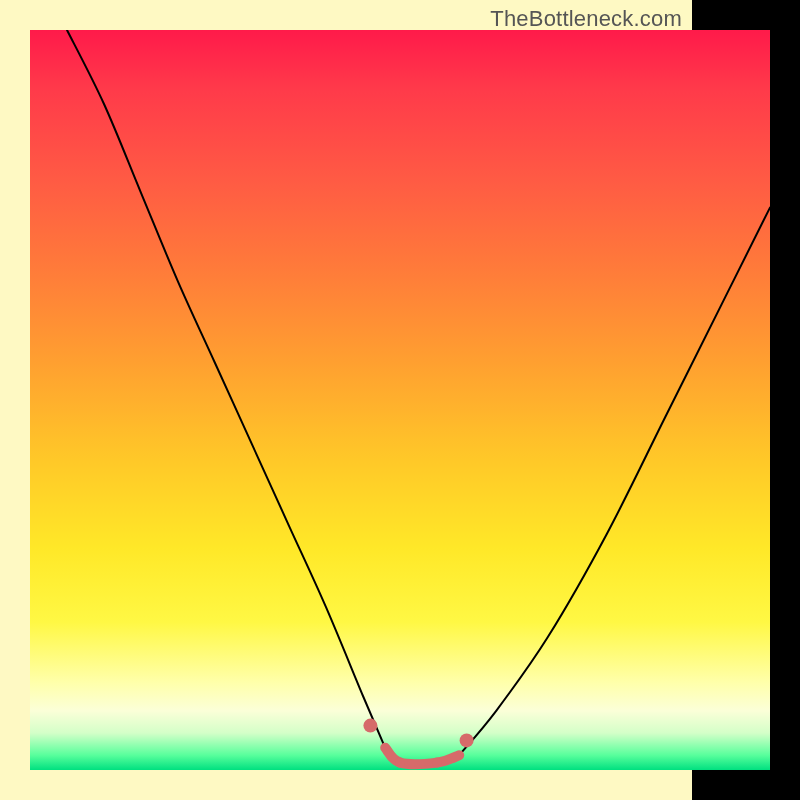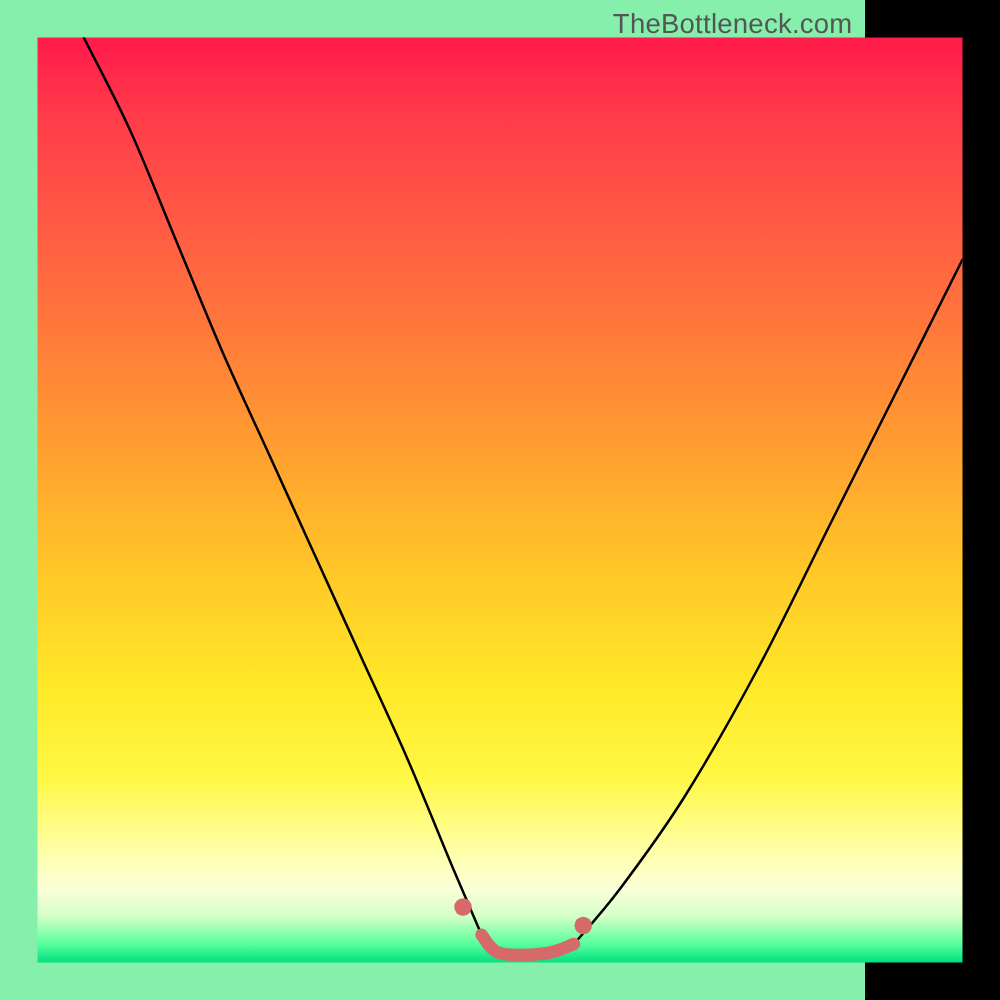--- a/index.html
+++ b/index.html
@@ -1,21 +1,21 @@
 <!DOCTYPE html>
 <html><head>
 <meta charset="utf-8">
 <style>
   * { margin: 0; padding: 0; box-sizing: border-box; }
   html, body { width: 800px; height: 800px; overflow: hidden; background: #000; }
   .frame {
     position: relative;
     width: 692px;
     height: 800px;
-    background: #86efac;
+    background: #fef9c3;
   }
   .watermark {
     position: absolute;
     top: 6px;
     right: 10px;
     font-family: Arial, Helvetica, sans-serif;
     font-size: 22px;
     color: #555;
     z-index: 10;
     letter-spacing: 0.2px;

